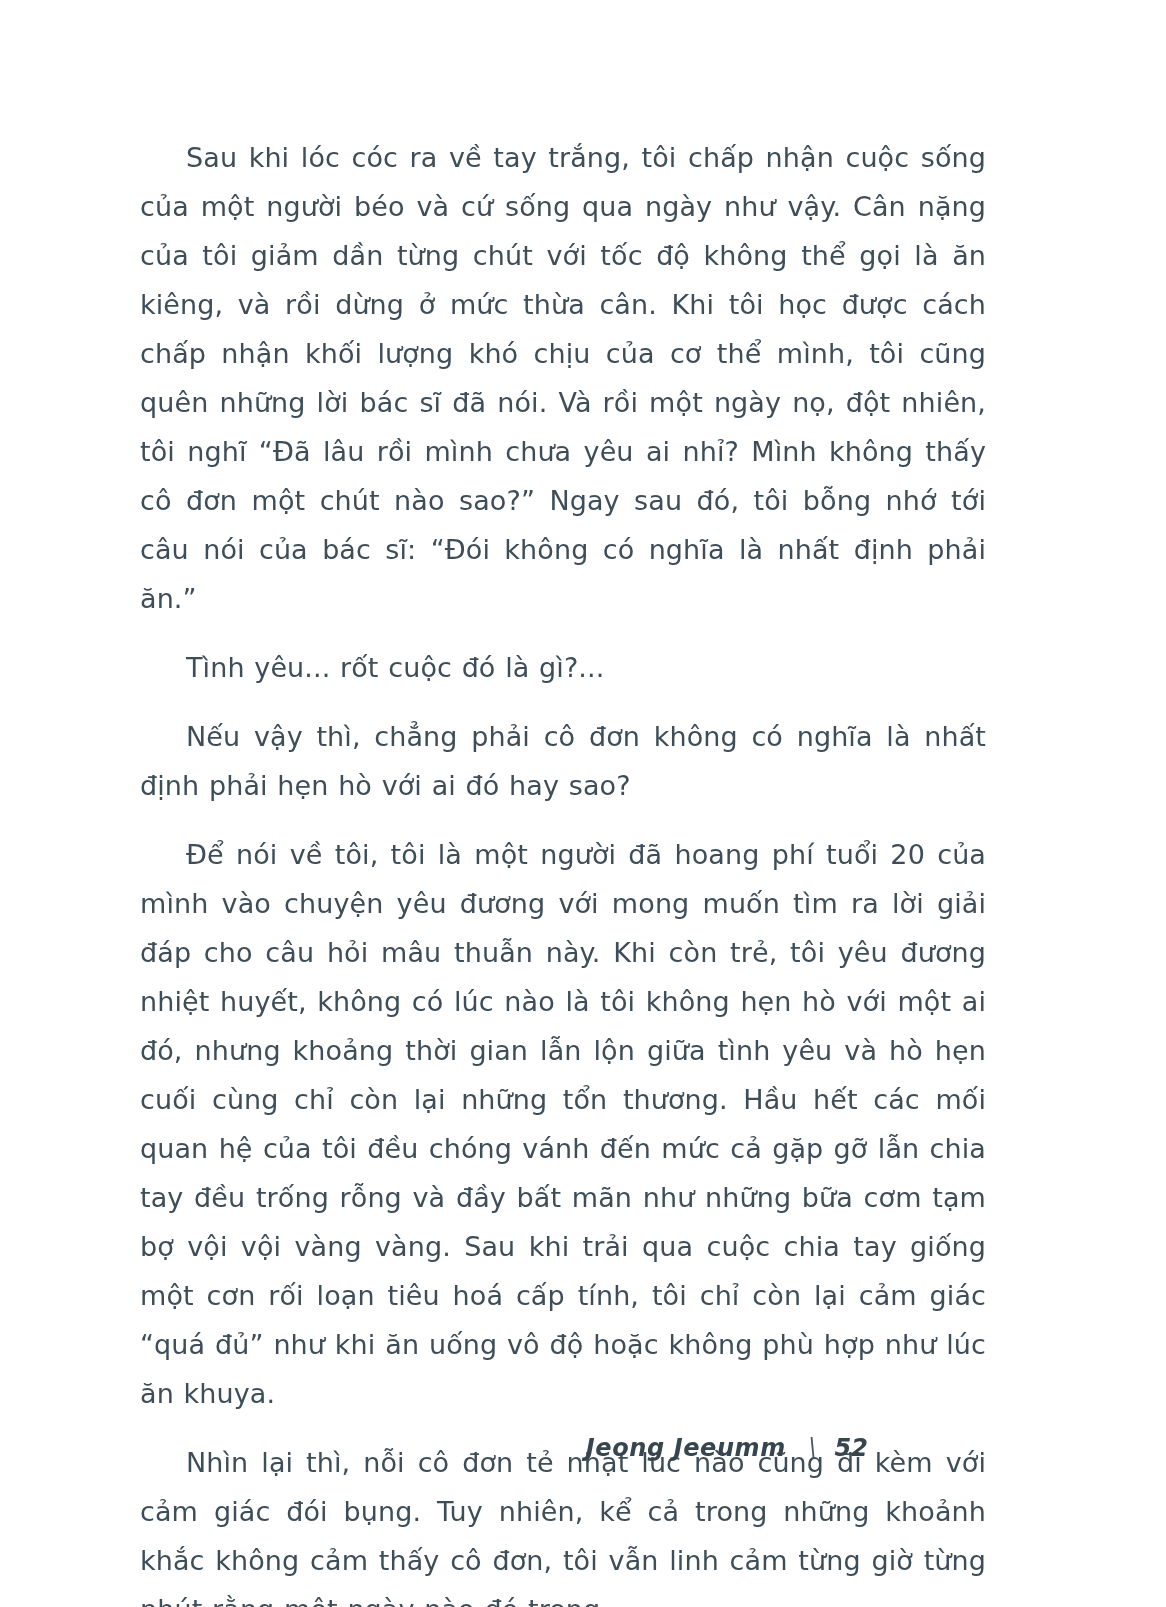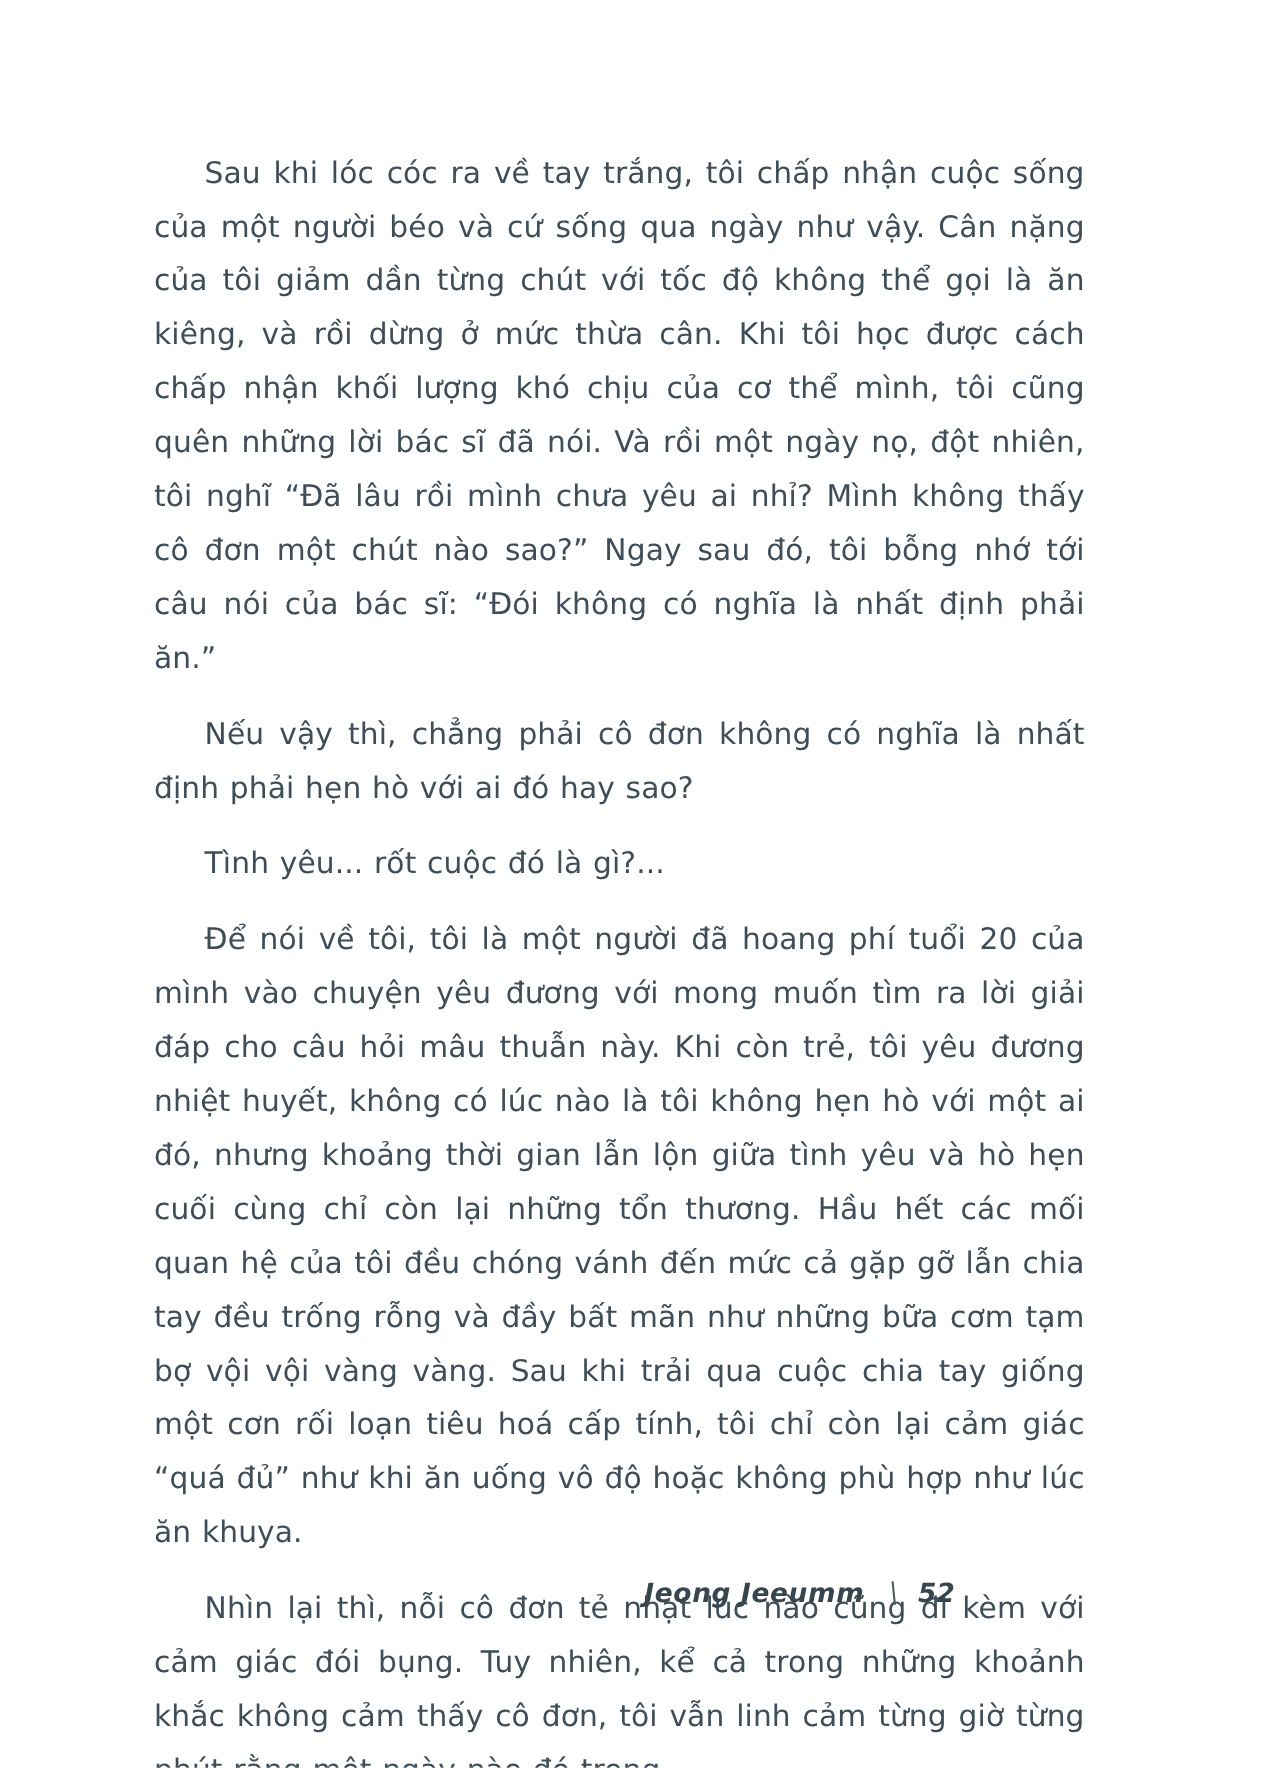--- a/index.html
+++ b/index.html
@@ -62,22 +62,22 @@
     font-weight: bold;
   }
 </style>
 </head>
 <body>
 
 <div class="page">
 
   <div class="content">
     <p>Sau khi lóc cóc ra về tay trắng, tôi chấp nhận cuộc sống của một người béo và cứ sống qua ngày như vậy. Cân nặng của tôi giảm dần từng chút với tốc độ không thể gọi là ăn kiêng, và rồi dừng ở mức thừa cân. Khi tôi học được cách chấp nhận khối lượng khó chịu của cơ thể mình, tôi cũng quên những lời bác sĩ đã nói. Và rồi một ngày nọ, đột nhiên, tôi nghĩ “Đã lâu rồi mình chưa yêu ai nhỉ? Mình không thấy cô đơn một chút nào sao?” Ngay sau đó, tôi bỗng nhớ tới câu nói của bác sĩ: “Đói không có nghĩa là nhất định phải ăn.”</p>
+    <p>Tình yêu... rốt cuộc đó là gì?...</p>
     <p>Nếu vậy thì, chẳng phải cô đơn không có nghĩa là nhất định phải hẹn hò với ai đó hay sao?</p>
-    <p>Tình yêu... rốt cuộc đó là gì?...</p>
     <p>Để nói về tôi, tôi là một người đã hoang phí tuổi 20 của mình vào chuyện yêu đương với mong muốn tìm ra lời giải đáp cho câu hỏi mâu thuẫn này. Khi còn trẻ, tôi yêu đương nhiệt huyết, không có lúc nào là tôi không hẹn hò với một ai đó, nhưng khoảng thời gian lẫn lộn giữa tình yêu và hò hẹn cuối cùng chỉ còn lại những tổn thương. Hầu hết các mối quan hệ của tôi đều chóng vánh đến mức cả gặp gỡ lẫn chia tay đều trống rỗng và đầy bất mãn như những bữa cơm tạm bợ vội vội vàng vàng. Sau khi trải qua cuộc chia tay giống một cơn rối loạn tiêu hoá cấp tính, tôi chỉ còn lại cảm giác “quá đủ” như khi ăn uống vô độ hoặc không phù hợp như lúc ăn khuya.</p>
     <p>Nhìn lại thì, nỗi cô đơn tẻ nhạt lúc nào cũng đi kèm với cảm giác đói bụng. Tuy nhiên, kể cả trong những khoảnh khắc không cảm thấy cô đơn, tôi vẫn linh cảm từng giờ từng phút rằng một ngày nào đó trong</p>
   </div>
 
   <div class="footer">
     <span class="author">Jeong Jeeumm</span>
     <span class="sep">\</span>
     <span class="pagenum">52</span>
   </div>
 

